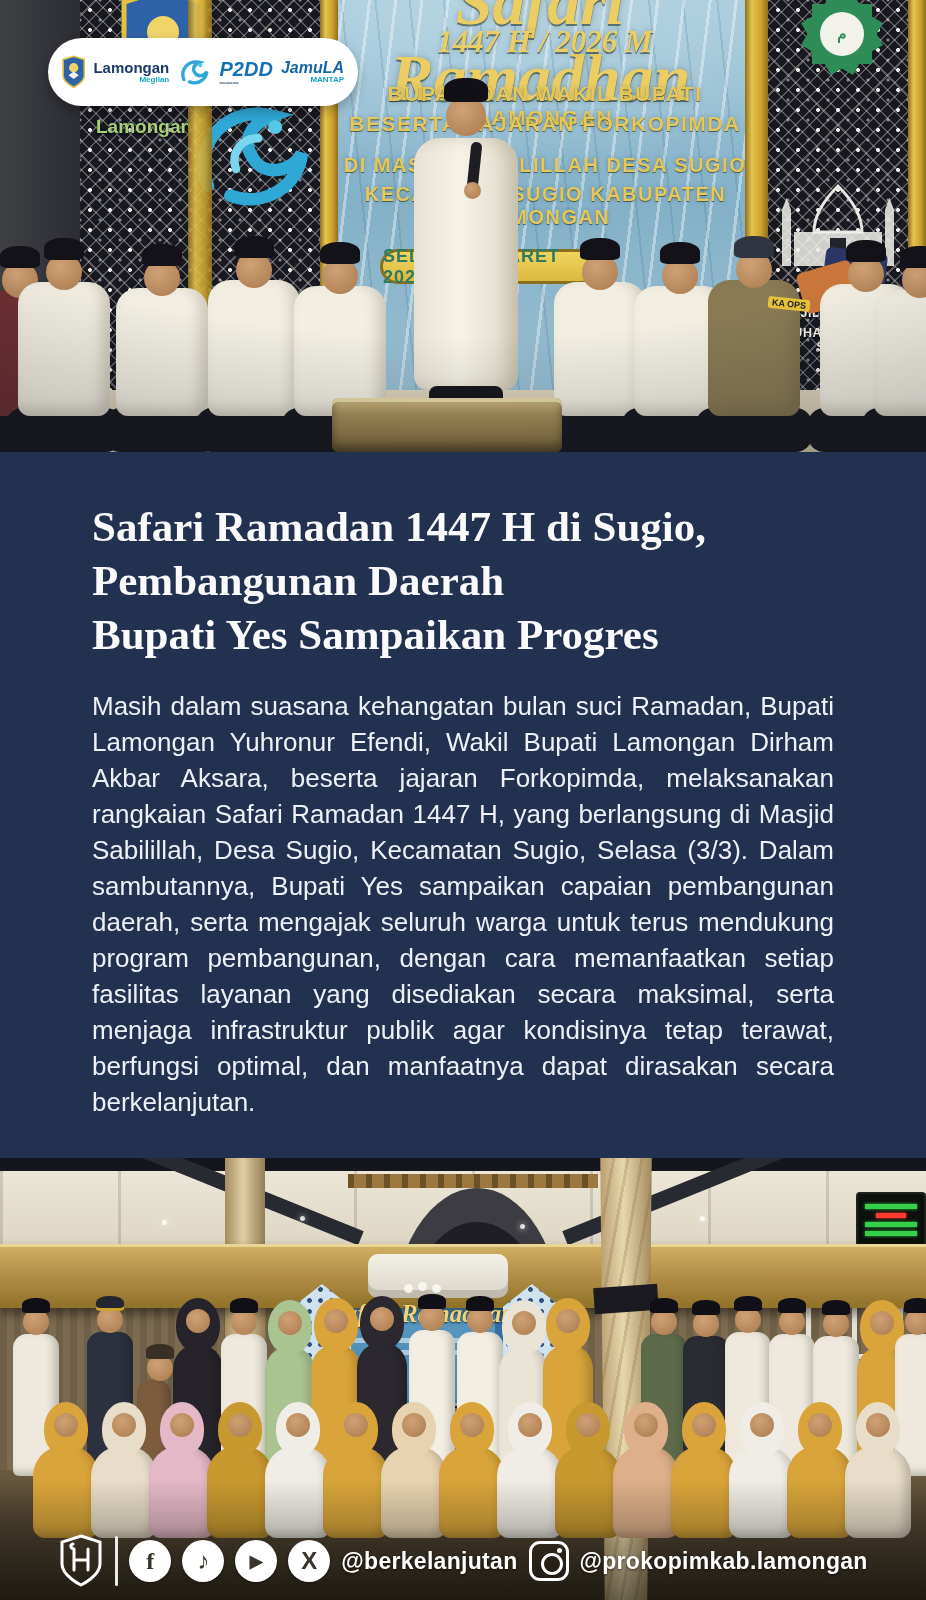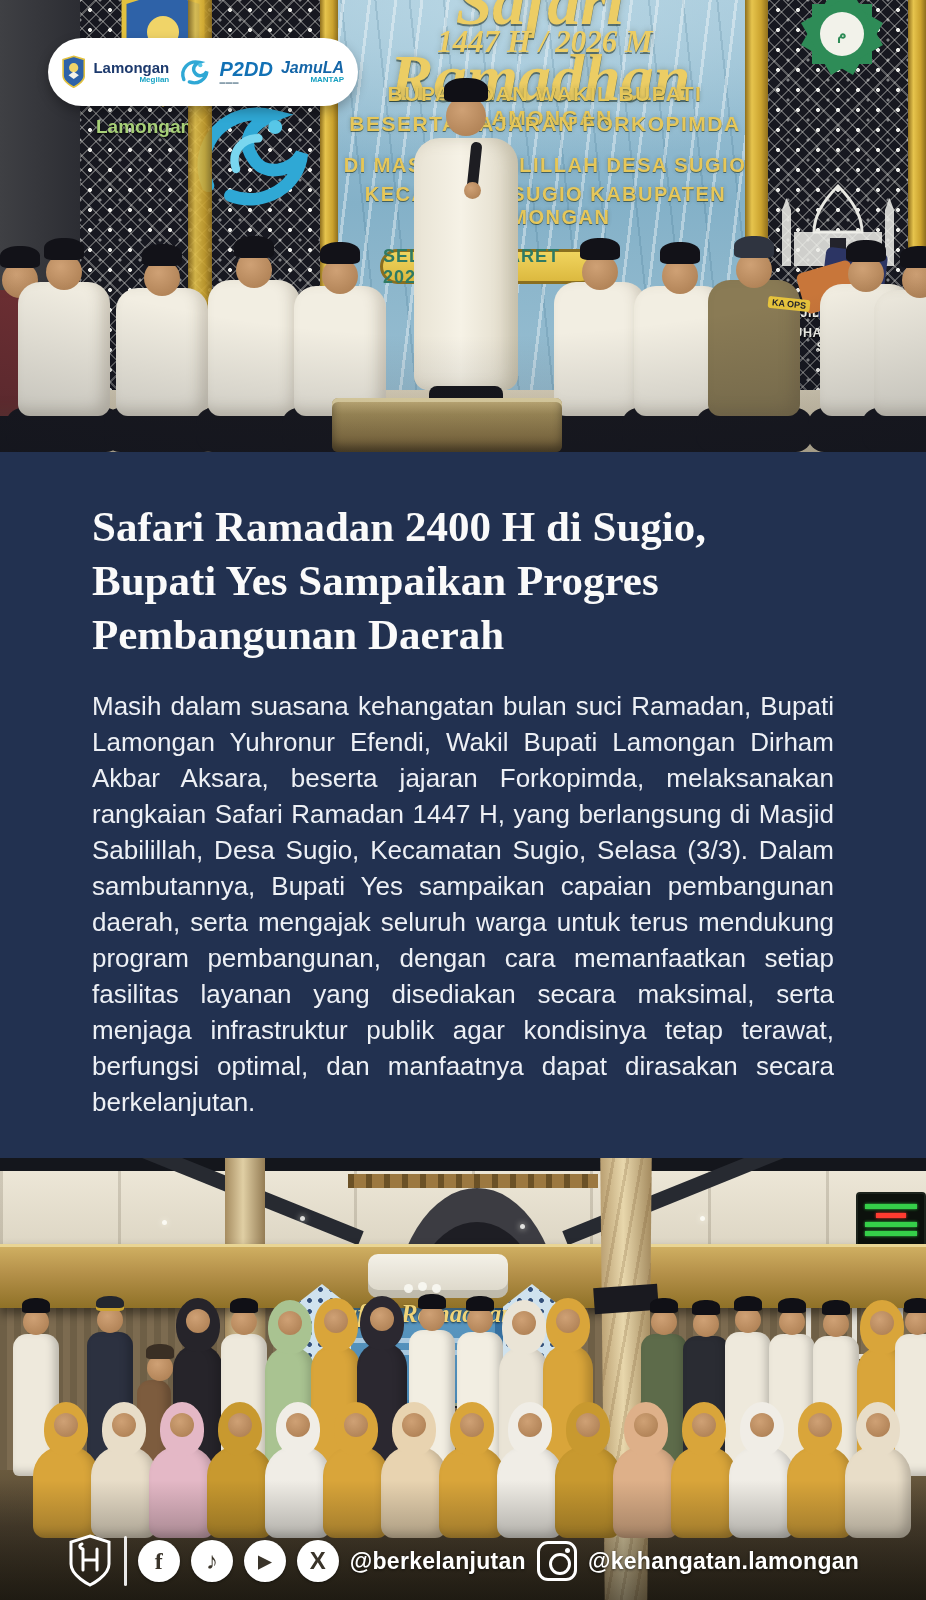--- a/index.html
+++ b/index.html
@@ -328,23 +328,23 @@
       </div>
       <div class="bt b-jam">
         <span>JamuLA</span>
         <small>MANTAP</small>
       </div>
     </div>
   </section>
 
   <section class="article">
     <h1 class="headline" style="margin:0;">
-      <div>Safari Ramadan 2400 H di Sugio,</div>
+      <div>Safari Ramadan 1447 H di Sugio,</div>
+      <div>Pembangunan Daerah</div>
       <div>Bupati Yes Sampaikan Progres</div>
-      <div>Pembangunan Daerah</div>
     </h1>
     <p class="body-text">Masih dalam suasana kehangatan bulan suci Ramadan, Bupati Lamongan Yuhronur Efendi, Wakil Bupati Lamongan Dirham Akbar Aksara, beserta jajaran Forkopimda, melaksanakan rangkaian Safari Ramadan 1447 H, yang berlangsung di Masjid Sabilillah, Desa Sugio, Kecamatan Sugio, Selasa (3/3). Dalam sambutannya, Bupati Yes sampaikan capaian pembangunan daerah, serta mengajak seluruh warga untuk terus mendukung program pembangunan, dengan cara memanfaatkan setiap fasilitas layanan yang disediakan secara maksimal, serta menjaga infrastruktur publik agar kondisinya tetap terawat, berfungsi optimal, dan manfaatnya dapat dirasakan secara berkelanjutan.</p>
   </section>
 
   <section class="photo-bottom">
     <div class="pb-wall"></div>
     <div class="pb-ceiling"></div>
     <div class="pb-topdark"></div>
     <div class="pb-beamL"></div>
     <div class="pb-beamR"></div>
@@ -569,16 +569,16 @@
         <path d="M23 2 L42 8 V30 C42 42 23 51 23 51 C23 51 4 42 4 30 V8 Z" fill="none" stroke="#fff" stroke-width="3"></path>
         <path d="M16 15 V36 M30 15 V36 M16 26 H30 M16 15 C12 14 12 11 15 10" fill="none" stroke="#fff" stroke-width="3" stroke-linecap="round"></path>
       </svg>
       <div class="f-divider"></div>
       <div class="f-circle" style="font-family:'Liberation Serif',serif;">f</div>
       <div class="f-circle">♪</div>
       <div class="f-circle" style="font-size:17px;">▶</div>
       <div class="f-circle">X</div>
       <div class="f-handle">@berkelanjutan</div>
       <div class="f-ig"></div>
-      <div class="f-handle">@kehangatan.lamongan</div>
+      <div class="f-handle">@prokopimkab.lamongan</div>
     </div>
   </section>
 </div>
 
 </body></html>

